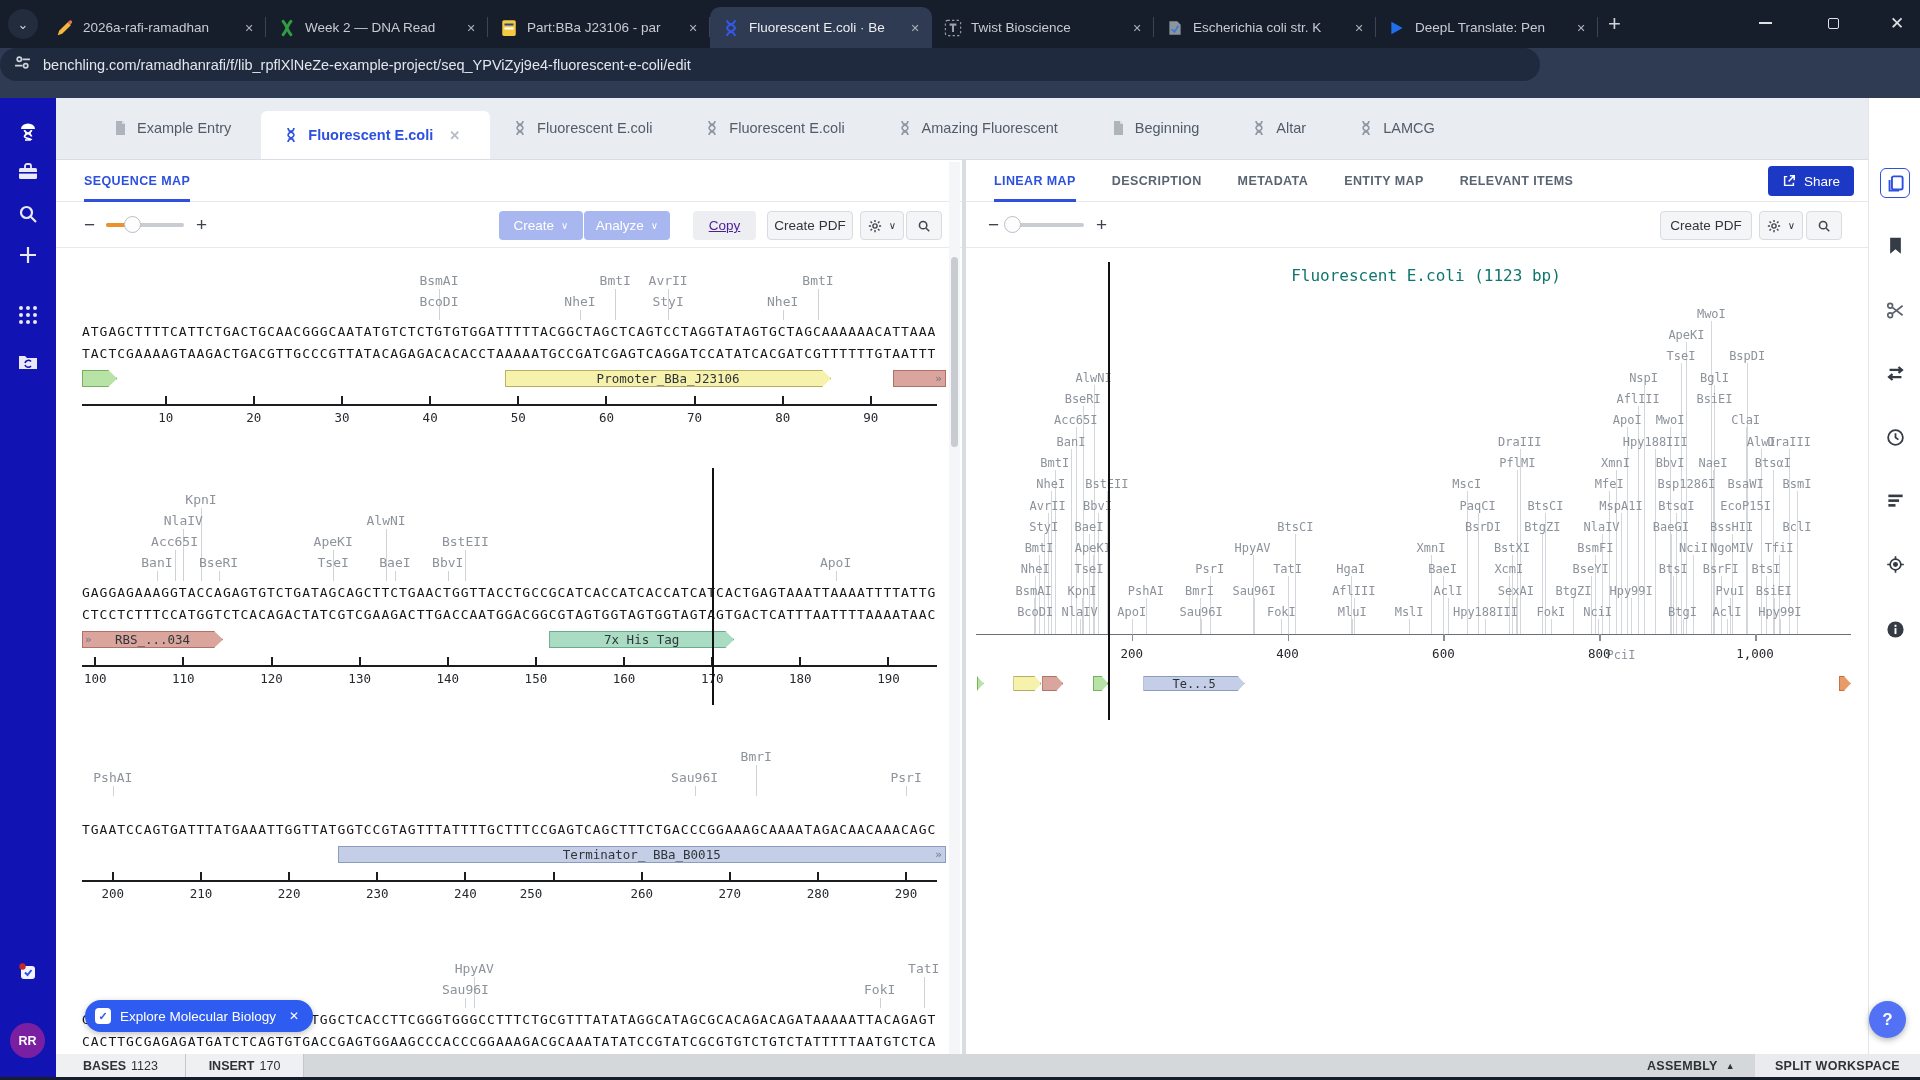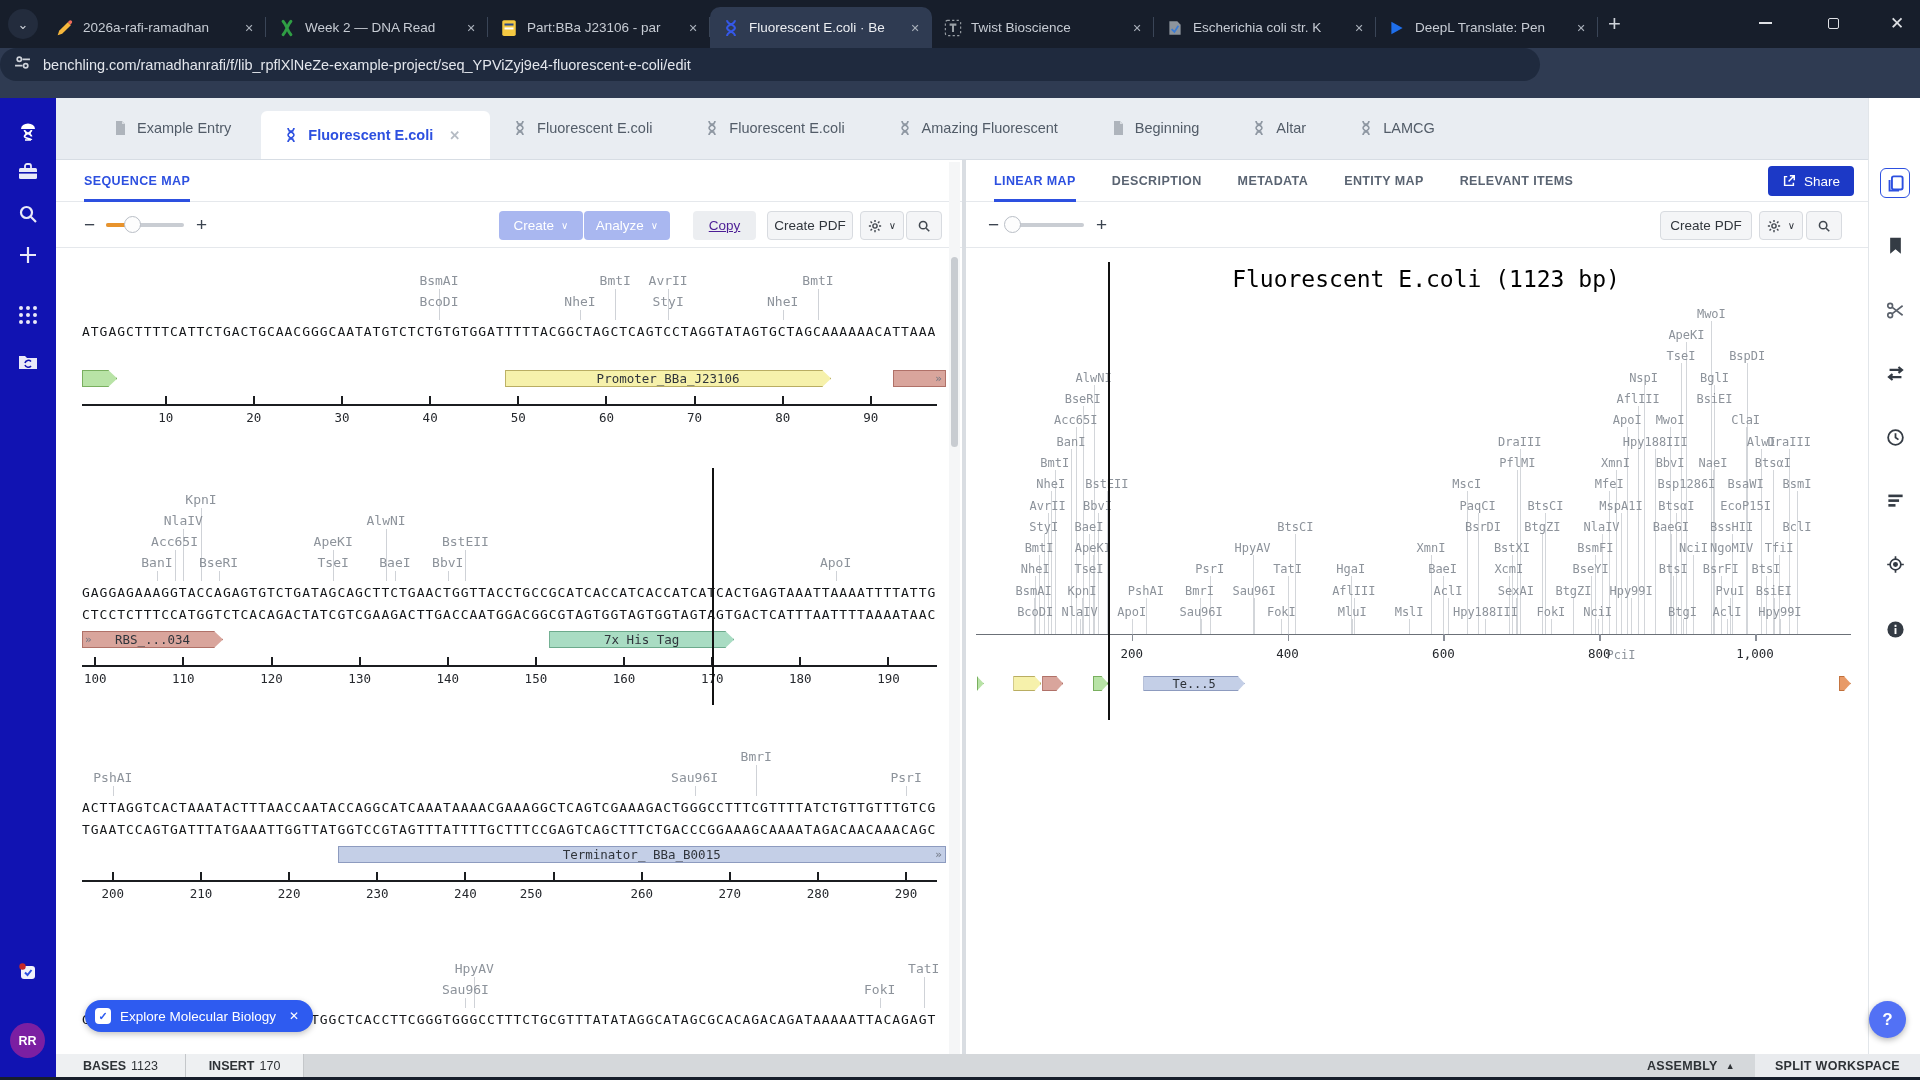--- a/index.html
+++ b/index.html
@@ -80,21 +80,21 @@
     color:#30353c; overflow:hidden; white-space:nowrap; }
   .feat.pt { clip-path:polygon(0 0, calc(100% - 9px) 0, 100% 50%, calc(100% - 9px) 100%, 0 100%); }
   .contmark { position:absolute; font-size:11px; color:#6d7480; top:1px; }
   .rline { position:absolute; border-top:2px solid #1b1d20; }
   .rtick { position:absolute; width:2px; height:9px; background:#1b1d20; }
   .rnum { position:absolute; transform:translateX(-50%); font-size:12.5px; color:#25282d; }
   .cursorline { position:absolute; width:2px; background:#111; }
 
   
   #linmap { left:0; top:88px; width:902px; height:806px; overflow:hidden; position:absolute; }
-  #linmap-title { position:absolute; left:0; width:880px; text-align:center; top:18px; font-size:23px; color:#000000;padding-left:40px; }
+  #linmap-title { position:absolute; left:0; width:880px; text-align:center; top:18px; font-size:16px; color:#0f766e;padding-left:40px; }
   .lenz { position:absolute; transform:translateX(-50%); font-size:12px; color:#8d939b; white-space:nowrap; }
   .lenzline { position:absolute; width:1px; background:#d3d6da; }
   .lbase { position:absolute; height:0; border-top:1.5px solid #6b7077; }
   .ltick { position:absolute; width:1.5px; height:7px; background:#8a8f98; }
   .lnum { position:absolute; transform:translateX(-50%); font-size:12.5px; color:#25282d; }
   .lfeat { position:absolute; height:15px; font-size:12px; display:flex; align-items:center; justify-content:center; color:#2c3138; }
   .lfeat.pt { clip-path:polygon(0 0, calc(100% - 7px) 0, 100% 50%, calc(100% - 7px) 100%, 0 100%); }
 
   
   #right-rail { left:1868px; top:98px; width:52px; height:956px; background:#fff; border-left:1px solid #e2e6ea; }
@@ -418,20 +418,21 @@
         <div class="enzline" style="left: 726.713px; top: 62px; height: 10px;"></div>
         <div class="enz mono" style="left: 382.967px; top: 25px;">BsmAI</div>
         <div class="enz mono" style="left: 559.247px; top: 25px;">BmtI</div>
         <div class="enz mono" style="left: 612.131px; top: 25px;">AvrII</div>
         <div class="enz mono" style="left: 761.969px; top: 25px;">BmtI</div>
         <div class="enz mono" style="left: 382.967px; top: 46px;">BcoDI</div>
         <div class="enz mono" style="left: 523.991px; top: 46px;">NheI</div>
         <div class="enz mono" style="left: 612.131px; top: 46px;">StyI</div>
         <div class="enz mono" style="left: 726.713px; top: 46px;">NheI</div>
         <div class="seqline mono" style="left: 26px; top: 76px; letter-spacing: 0.98px;">ATGAGCTTTTCATTCTGACTGCAACGGGCAATATGTCTCTGTGTGGATTTTTACGGCTAGCTCAGTCCTAGGTATAGTGCTAGCAAAAAACATTAAA</div>
+        <div class="seqline mono" style="left: 26px; top: 98px; letter-spacing: 0.98px;">TACTCGAAAAGTAAGACTGACGTTGCCCGTTATACAGAGACACACCTAAAAATGCCGATCGAGTCAGGATCCATATCACGATCGTTTTTTGTAATTT</div>
         <div class="feat mono pt" style="left: 26px; top: 122px; width: 35.256px; background: rgb(184, 227, 166); border: 1px solid rgb(121, 175, 95);"></div>
         <div class="feat mono pt" style="left: 449.072px; top: 122px; width: 326.118px; background: rgb(246, 241, 171); border: 1px solid rgb(185, 173, 98);">
           <span>Promoter_BBa_J23106</span>
         </div>
         <div class="feat mono" style="left: 836.888px; top: 122px; width: 52.884px; background: rgb(217, 165, 156); border: 1px solid rgb(176, 113, 104);">
           <span class="contmark" style="right: 3px;">»</span>
         </div>
         <div class="rline" style="left: 26px; top: 156px; width: 854.958px;"></div>
         <div class="rtick" style="left: 108.733px; top: 148px;"></div>
         <div class="rnum mono" style="left: 109.733px; top: 162px;">10</div>
@@ -507,21 +508,20 @@
         <div class="rnum mono" style="left: 832.481px; top: 423px;">190</div>
         <div class="cursorline" style="left: 656.201px; top: 220px; height: 237px;"></div>
         <div class="enzline" style="left: 700.271px; top: 517px; height: 31px;"></div>
         <div class="enzline" style="left: 56.849px; top: 538px; height: 10px;"></div>
         <div class="enzline" style="left: 638.573px; top: 538px; height: 10px;"></div>
         <div class="enzline" style="left: 850.109px; top: 538px; height: 10px;"></div>
         <div class="enz mono" style="left: 700.271px; top: 501px;">BmrI</div>
         <div class="enz mono" style="left: 56.849px; top: 522px;">PshAI</div>
         <div class="enz mono" style="left: 638.573px; top: 522px;">Sau96I</div>
         <div class="enz mono" style="left: 850.109px; top: 522px;">PsrI</div>
-        <div class="seqline mono" style="left: 26px; top: 552px; letter-spacing: 0.98px;">ACTTAGGTCACTAAATACTTTAACCAATACCAGGCATCAAATAAAACGAAAGGCTCAGTCGAAAGACTGGGCCTTTCGTTTTATCTGTTGTTTGTCG</div>
         <div class="seqline mono" style="left: 26px; top: 574px; letter-spacing: 0.98px;">TGAATCCAGTGATTTATGAAATTGGTTATGGTCCGTAGTTTATTTTGCTTTCCGAGTCAGCTTTCTGACCCGGAAAGCAAAATAGACAACAAACAGC</div>
         <div class="feat mono" style="left: 281.606px; top: 598px; width: 608.166px; background: rgb(196, 207, 231); border: 1px solid rgb(141, 155, 191);">
           <span>Terminator_ BBa_B0015</span>
           <span class="contmark" style="right: 3px;">»</span>
         </div>
         <div class="rline" style="left: 26px; top: 632px; width: 854.958px;"></div>
         <div class="rtick" style="left: 55.849px; top: 624px;"></div>
         <div class="rnum mono" style="left: 56.849px; top: 638px;">200</div>
         <div class="rtick" style="left: 143.989px; top: 624px;"></div>
         <div class="rnum mono" style="left: 144.989px; top: 638px;">210</div>
@@ -543,20 +543,21 @@
         <div class="rnum mono" style="left: 850.109px; top: 638px;">290</div>
         <div class="enzline" style="left: 418.223px; top: 729px; height: 31px;"></div>
         <div class="enzline" style="left: 867.737px; top: 729px; height: 31px;"></div>
         <div class="enzline" style="left: 409.409px; top: 750px; height: 10px;"></div>
         <div class="enzline" style="left: 823.667px; top: 750px; height: 10px;"></div>
         <div class="enz mono" style="left: 418.223px; top: 713px;">HpyAV</div>
         <div class="enz mono" style="left: 867.737px; top: 713px;">TatI</div>
         <div class="enz mono" style="left: 409.409px; top: 734px;">Sau96I</div>
         <div class="enz mono" style="left: 823.667px; top: 734px;">FokI</div>
         <div class="seqline mono" style="left: 26px; top: 764px; letter-spacing: 0.98px;">GTGAACGCTCTCTACTAGAGTCACACTGGCTCACCTTCGGGTGGGCCTTTCTGCGTTTATATAGGCATAGCGCACAGACAGATAAAAATTACAGAGT</div>
+        <div class="seqline mono" style="left: 26px; top: 786px; letter-spacing: 0.98px;">CACTTGCGAGAGATGATCTCAGTGTGACCGAGTGGAAGCCCACCCGGAAAGACGCAAATATATCCGTATCGCGTGTCTGTCTATTTTTAATGTCTCA</div>
       </div>
   </div>
   <div id="lscroll">
       <div id="lscroll-thumb"></div>
     </div>
   <div id="panel-gap" class="abs"></div>
 
   <div id="right-panel" class="abs">
     <div class="paneltabs" id="rtabs">
         <div class="ptab active">LINEAR MAP</div>

